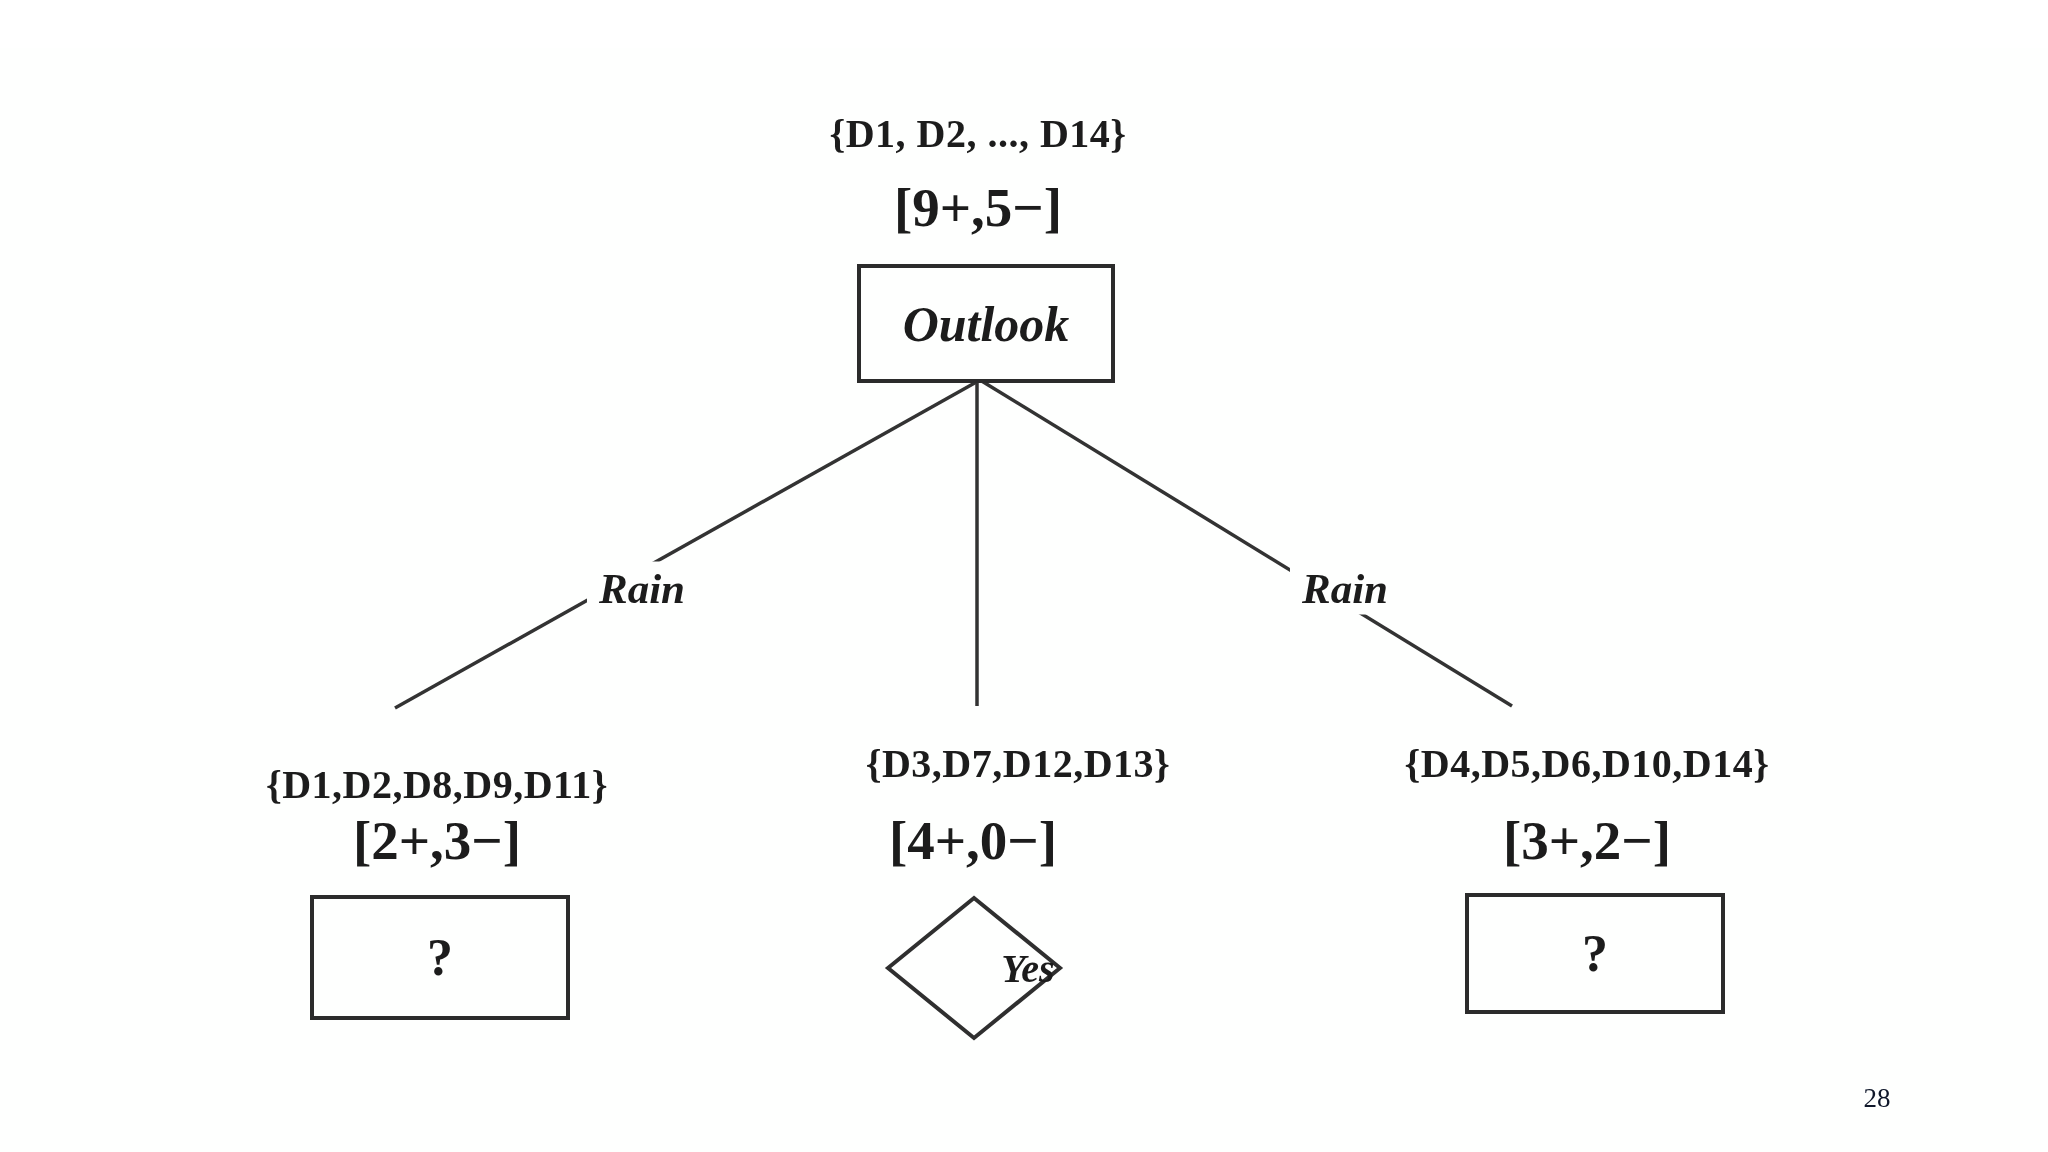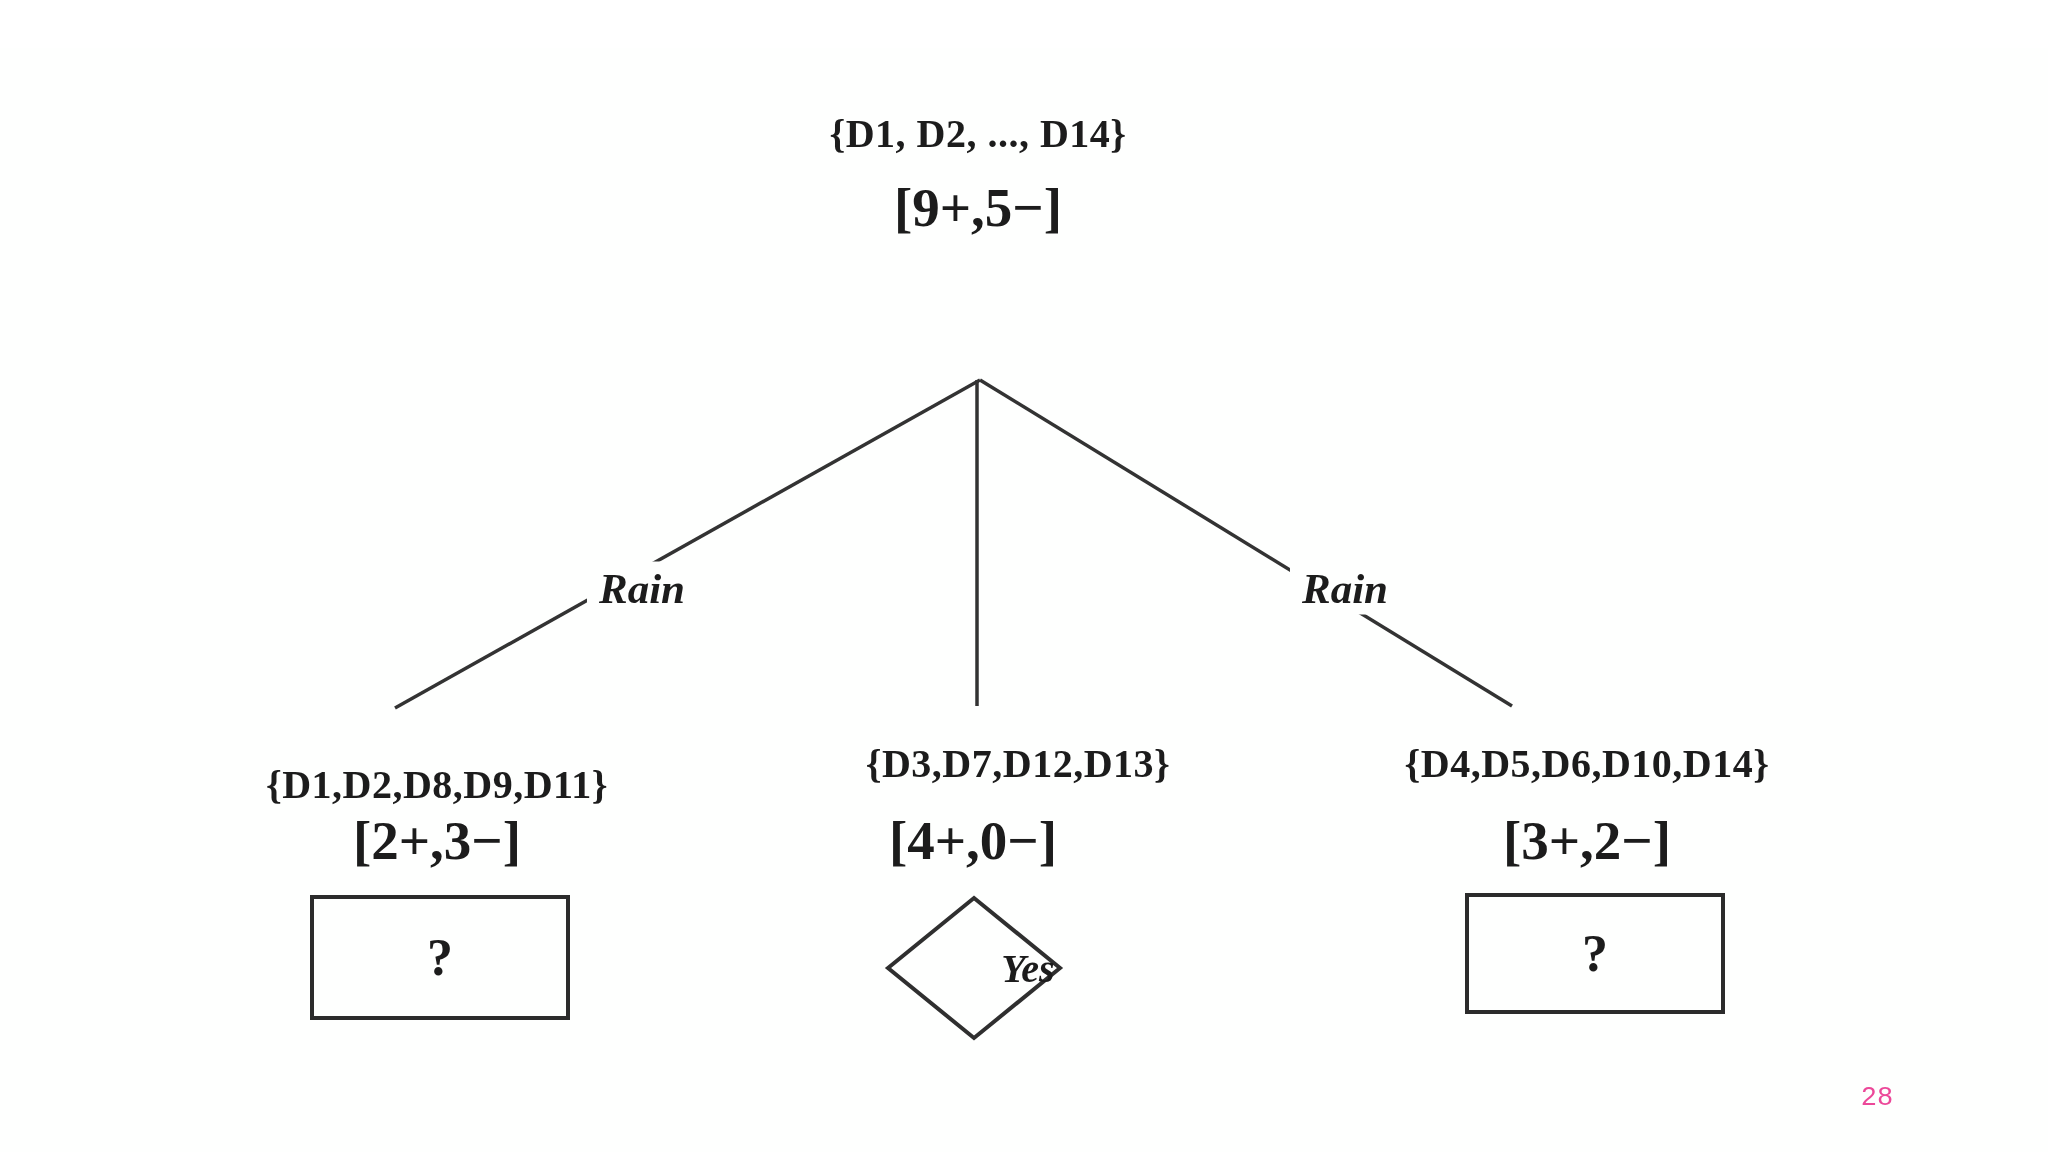--- a/index.html
+++ b/index.html
@@ -59,23 +59,23 @@
   .node-box.leaf-node {
     font-size: 52px;
     font-weight: bold;
   }
   .diamond-label {
     font-size: 40px;
     font-weight: bold;
     font-style: italic;
   }
   .page-number {
-    font-family: Liberation Mono, monospace;
+    font-family: Liberation Serif, serif;
     font-size: 27px;
-    color: #ec4899;
+    color: #0f172a;
   }
   svg.wires {
     position: absolute;
     left: 0; top: 0;
     width: 2048px;
     height: 1152px;
   }
   svg .wire {
     stroke: #333333;
     stroke-width: 3.5;
@@ -97,20 +97,23 @@
   <svg class="wires" viewBox="0 0 2048 1152">
     <line class="wire" x1="980" y1="380" x2="395" y2="708"></line>
     <line class="wire" x1="977" y1="380" x2="977" y2="706"></line>
     <line class="wire" x1="980" y1="380" x2="1512" y2="706"></line>
     <polygon class="diamond" points="888,968 974,898 1060,968 974,1038"></polygon>
   </svg>
 
   <div class="abs set-label" style="left:978px; top:133px;">{D1, D2, ..., D14}</div>
   <div class="abs counts-label" style="left:978px; top:207px;">[9+,5−]</div>
 
+  <div class="node-box root-node" style="left:857px; top:264px; width:250px; height:111px;">
+    <span>Outlook</span>
+  </div>
 
   <div class="abs branch-label" style="left:642px; top:588px;">Rain</div>
   <div class="abs branch-label" style="left:1345px; top:588px;">Rain</div>
 
   <div class="abs set-label" style="left:437px; top:784px;">{D1,D2,D8,D9,D11}</div>
   <div class="abs set-label" style="left:1018px; top:763px;">{D3,D7,D12,D13}</div>
   <div class="abs set-label" style="left:1587px; top:763px;">{D4,D5,D6,D10,D14}</div>
 
   <div class="abs counts-label" style="left:437px; top:840px;font-family:Liberation Serif, serif;">[2+,3−]</div>
   <div class="abs counts-label" style="left:973px; top:840px;">[4+,0−]</div>

